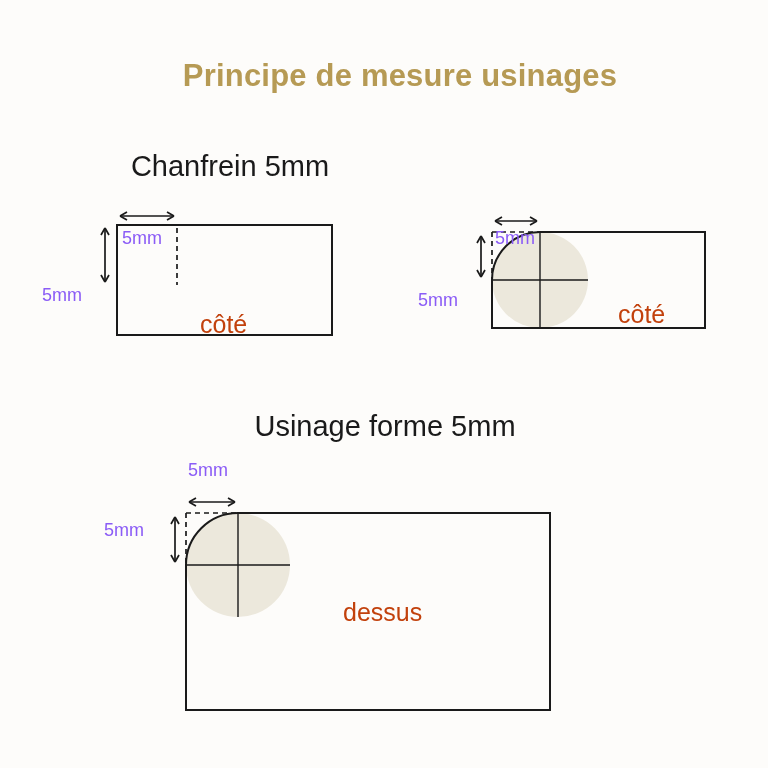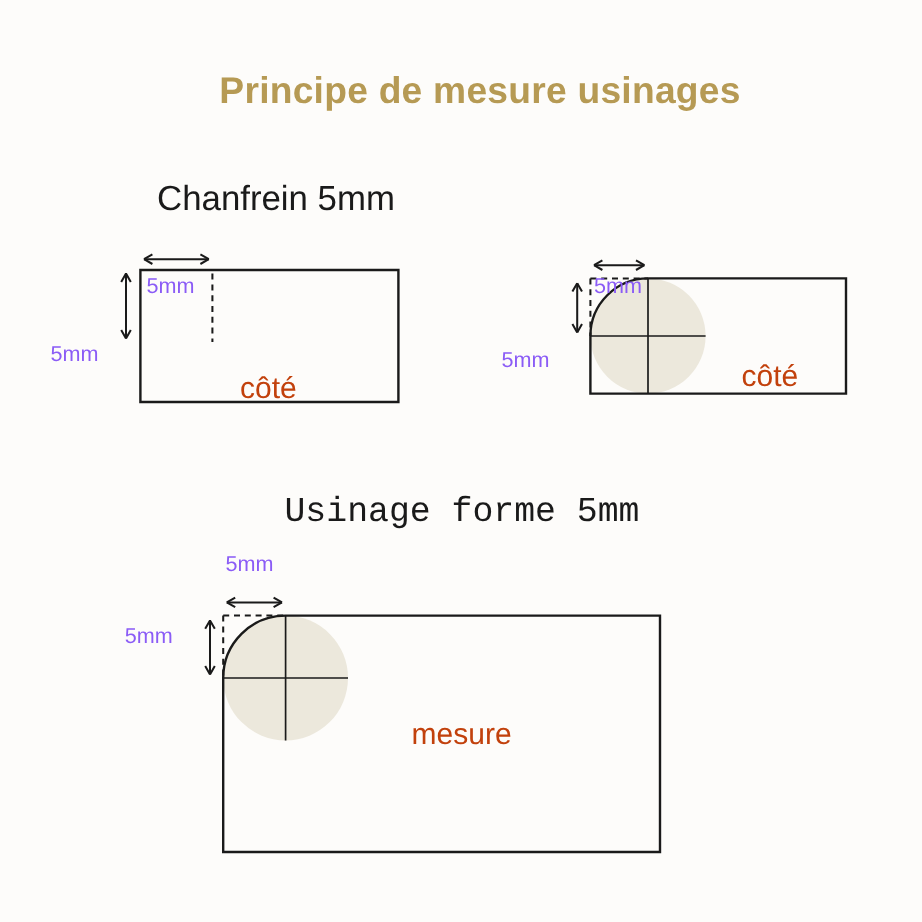--- a/index.html
+++ b/index.html
@@ -140,21 +140,21 @@
       </svg>
     </div>
 
     <div class="dimlabel" style="left:95px; top:78px;">5mm</div>
     <div class="dimlabel" style="left:18px; top:140px;">5mm</div>
     <div class="facelabel" style="left:218px; top:150px;">côté</div>
   </div>
 
   <div class="panel" style="left:60px; top:410px; width:650px; height:330px;">
 
-    <div class="panel-title" style="left:0; top:0; width:650px;font-family:Liberation Mono, monospace;">Usinage forme 5mm</div>
+    <div class="panel-title" style="left:0; top:0; width:650px;">Usinage forme 5mm</div>
 
     <div class="svg-wrap" style="left:0; top:50px;">
       <svg width="650" height="270" viewBox="0 0 650 270">
 
         <circle class="circle-fill" cx="178" cy="105" r="52"></circle>
 
         <path class="cross" d="M 178 53 L 178 157 M 126 105 L 230 105"></path>
 
         <path class="shape" d="M 126 250 L 126 105 A 52 52 0 0 1 178 53 L 490 53 L 490 250 Z"></path>
 
@@ -165,16 +165,16 @@
         <path class="dimline" d="M 175 42 L 168 38 M 175 42 L 168 46"></path>
 
         <path class="dimline" d="M 115 57 L 115 102"></path>
         <path class="dimline" d="M 115 57 L 111 64 M 115 57 L 119 64"></path>
         <path class="dimline" d="M 115 102 L 111 95 M 115 102 L 119 95"></path>
       </svg>
     </div>
 
     <div class="dimlabel" style="left:128px; top:50px;">5mm</div>
     <div class="dimlabel" style="left:44px; top:110px;">5mm</div>
-    <div class="facelabel" style="left:283px; top:188px;">mesure</div>
+    <div class="facelabel" style="left:283px; top:188px;">dessus</div>
   </div>
 
 </div>
 
 </body></html>

